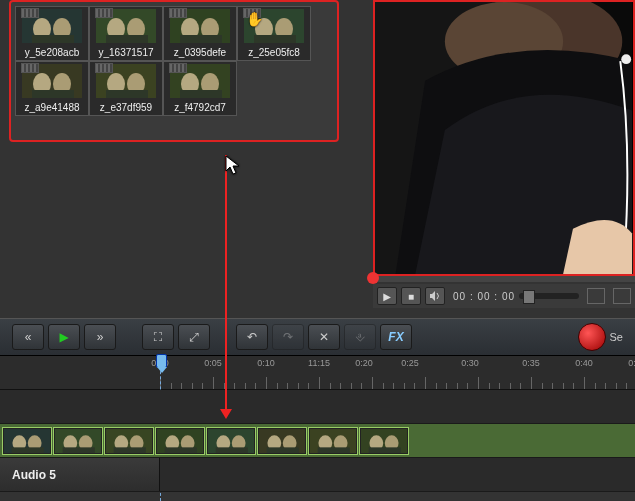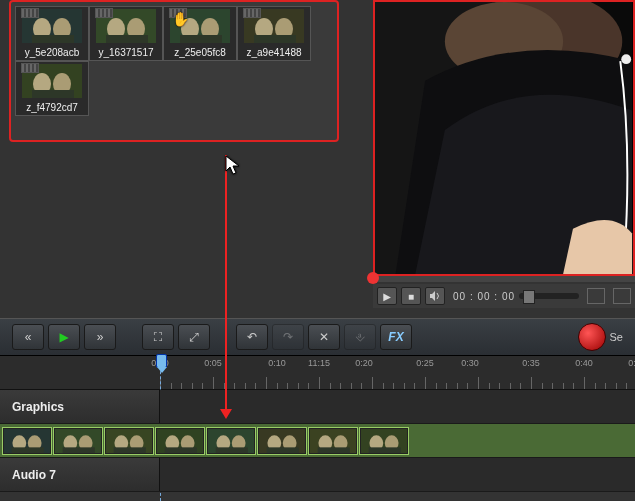--- a/index.html
+++ b/index.html
@@ -98,20 +98,34 @@
     <rect x="0" y="0" width="60" height="34" fill="rgba(80,120,60,.25)"></rect>
   </svg>
 
     </div>
     <div class="clip-label">y_16371517</div>
       </div>
       <div class="clip">
         <div class="clip-thumb">
       <div class="clip-ribbon"></div>
       <svg class="tsvg" viewBox="0 0 60 34" preserveAspectRatio="none">
+    <rect width="60" height="34" fill="#253018"></rect>
+    <ellipse cx="20" cy="20" rx="9" ry="11" fill="#d7b898"></ellipse>
+    <ellipse cx="40" cy="20" rx="9" ry="11" fill="#c9a887"></ellipse>
+    <rect x="10" y="26" width="42" height="8" fill="#222"></rect>
+    <rect x="0" y="0" width="60" height="34" fill="rgba(80,120,60,.25)"></rect>
+  </svg>
+
+    </div>
+    <div class="clip-label">z_0395defe</div>
+      </div>
+      <div class="clip">
+        <div class="clip-thumb">
+      <div class="clip-ribbon"></div>
+      <svg class="tsvg" viewBox="0 0 60 34" preserveAspectRatio="none">
     <rect width="60" height="34" fill="#20352a"></rect>
     <ellipse cx="20" cy="20" rx="9" ry="11" fill="#d7b898"></ellipse>
     <ellipse cx="40" cy="20" rx="9" ry="11" fill="#c9a887"></ellipse>
     <rect x="10" y="26" width="42" height="8" fill="#222"></rect>
     <rect x="0" y="0" width="60" height="34" fill="rgba(80,120,60,.25)"></rect>
   </svg>
       <span class="hand">✋</span>
     </div>
     <div class="clip-label">z_25e05fc8</div>
       </div>
@@ -121,20 +135,34 @@
       <svg class="tsvg" viewBox="0 0 60 34" preserveAspectRatio="none">
     <rect width="60" height="34" fill="#30241a"></rect>
     <ellipse cx="20" cy="20" rx="9" ry="11" fill="#d7b898"></ellipse>
     <ellipse cx="40" cy="20" rx="9" ry="11" fill="#c9a887"></ellipse>
     <rect x="10" y="26" width="42" height="8" fill="#222"></rect>
     <rect x="0" y="0" width="60" height="34" fill="rgba(80,120,60,.25)"></rect>
   </svg>
 
     </div>
     <div class="clip-label">z_a9e41488</div>
+      </div>
+      <div class="clip">
+        <div class="clip-thumb">
+      <div class="clip-ribbon"></div>
+      <svg class="tsvg" viewBox="0 0 60 34" preserveAspectRatio="none">
+    <rect width="60" height="34" fill="#353018"></rect>
+    <ellipse cx="20" cy="20" rx="9" ry="11" fill="#d7b898"></ellipse>
+    <ellipse cx="40" cy="20" rx="9" ry="11" fill="#c9a887"></ellipse>
+    <rect x="10" y="26" width="42" height="8" fill="#222"></rect>
+    <rect x="0" y="0" width="60" height="34" fill="rgba(80,120,60,.25)"></rect>
+  </svg>
+
+    </div>
+    <div class="clip-label">z_e37df959</div>
       </div>
       <div class="clip">
         <div class="clip-thumb">
       <div class="clip-ribbon"></div>
       <svg class="tsvg" viewBox="0 0 60 34" preserveAspectRatio="none">
     <rect width="60" height="34" fill="#2a3018"></rect>
     <ellipse cx="20" cy="20" rx="9" ry="11" fill="#d7b898"></ellipse>
     <ellipse cx="40" cy="20" rx="9" ry="11" fill="#c9a887"></ellipse>
     <rect x="10" y="26" width="42" height="8" fill="#222"></rect>
     <rect x="0" y="0" width="60" height="34" fill="rgba(80,120,60,.25)"></rect>
@@ -200,39 +228,39 @@
       <div class="minor" style="left: 10.6px;"></div>
       <div class="minor" style="left: 21.2px;"></div>
       <div class="minor" style="left: 31.8px;"></div>
       <div class="minor" style="left: 42.4px;"></div>
       <div class="tick" style="left: 53px;">0:05</div>
       <div class="minor major" style="left: 53px;"></div>
       <div class="minor" style="left: 63.6px;"></div>
       <div class="minor" style="left: 74.2px;"></div>
       <div class="minor" style="left: 84.8px;"></div>
       <div class="minor" style="left: 95.4px;"></div>
-      <div class="tick" style="left: 117px;">0:10</div>
+      <div class="tick" style="left: 106px;">0:10</div>
       <div class="minor major" style="left: 106px;"></div>
       <div class="minor" style="left: 116.6px;"></div>
       <div class="minor" style="left: 127.2px;"></div>
       <div class="minor" style="left: 137.8px;"></div>
       <div class="minor" style="left: 148.4px;"></div>
       <div class="tick" style="left: 159px;">11:15</div>
       <div class="minor major" style="left: 159px;"></div>
       <div class="minor" style="left: 169.6px;"></div>
       <div class="minor" style="left: 180.2px;"></div>
       <div class="minor" style="left: 190.8px;"></div>
       <div class="minor" style="left: 201.4px;"></div>
       <div class="tick" style="left: 204px;">0:20</div>
       <div class="minor major" style="left: 212px;"></div>
       <div class="minor" style="left: 222.6px;"></div>
       <div class="minor" style="left: 233.2px;"></div>
       <div class="minor" style="left: 243.8px;"></div>
       <div class="minor" style="left: 254.4px;"></div>
-      <div class="tick" style="left: 265px;">0:25</div>
+      <div class="tick" style="left: 250px;">0:25</div>
       <div class="minor major" style="left: 265px;"></div>
       <div class="minor" style="left: 275.6px;"></div>
       <div class="minor" style="left: 286.2px;"></div>
       <div class="minor" style="left: 296.8px;"></div>
       <div class="minor" style="left: 307.4px;"></div>
       <div class="tick" style="left: 310px;">0:30</div>
       <div class="minor major" style="left: 318px;"></div>
       <div class="minor" style="left: 328.6px;"></div>
       <div class="minor" style="left: 339.2px;"></div>
       <div class="minor" style="left: 349.8px;"></div>
@@ -251,21 +279,20 @@
       <div class="minor" style="left: 466.4px;"></div>
       <div class="tick" style="left: 477px;">0:45</div>
     </div>
   <div class="playhead">
     <div class="playhead-knob"></div>
   </div>
 </div>
 
 <div class="tracks">
   <div class="track">
-    <div class="track-head">Graphics</div>
     <div class="track-lane"></div>
   </div>
   <div class="track video">
     <div class="track-lane">
         <div class="seg">
           <div class="mini"><svg class="tsvg" viewBox="0 0 60 34" preserveAspectRatio="none">
     <rect width="60" height="34" fill="#172030"></rect>
     <ellipse cx="20" cy="20" rx="9" ry="11" fill="#d7b898"></ellipse>
     <ellipse cx="40" cy="20" rx="9" ry="11" fill="#c9a887"></ellipse>
     <rect x="10" y="26" width="42" height="8" fill="#222"></rect>
@@ -331,21 +358,21 @@
     <rect width="60" height="34" fill="#2a3018"></rect>
     <ellipse cx="20" cy="20" rx="9" ry="11" fill="#d7b898"></ellipse>
     <ellipse cx="40" cy="20" rx="9" ry="11" fill="#c9a887"></ellipse>
     <rect x="10" y="26" width="42" height="8" fill="#222"></rect>
     <rect x="0" y="0" width="60" height="34" fill="rgba(80,120,60,.25)"></rect>
   </svg></div>
         </div>
       </div>
   </div>
   <div class="track">
-    <div class="track-head">Audio 7</div>
+    <div class="track-head">Audio 5</div>
     <div class="track-lane"></div>
   </div>
 </div>
 
 <div class="anno-arrow"></div>
 <div class="cursor">
   <svg width="18" height="22" viewBox="0 0 18 22">
       <path d="M1 1 L1 16 L5 12 L8 19 L11 18 L8 11 L14 11 Z" fill="#fff" stroke="#000"></path>
     </svg>
 </div>

